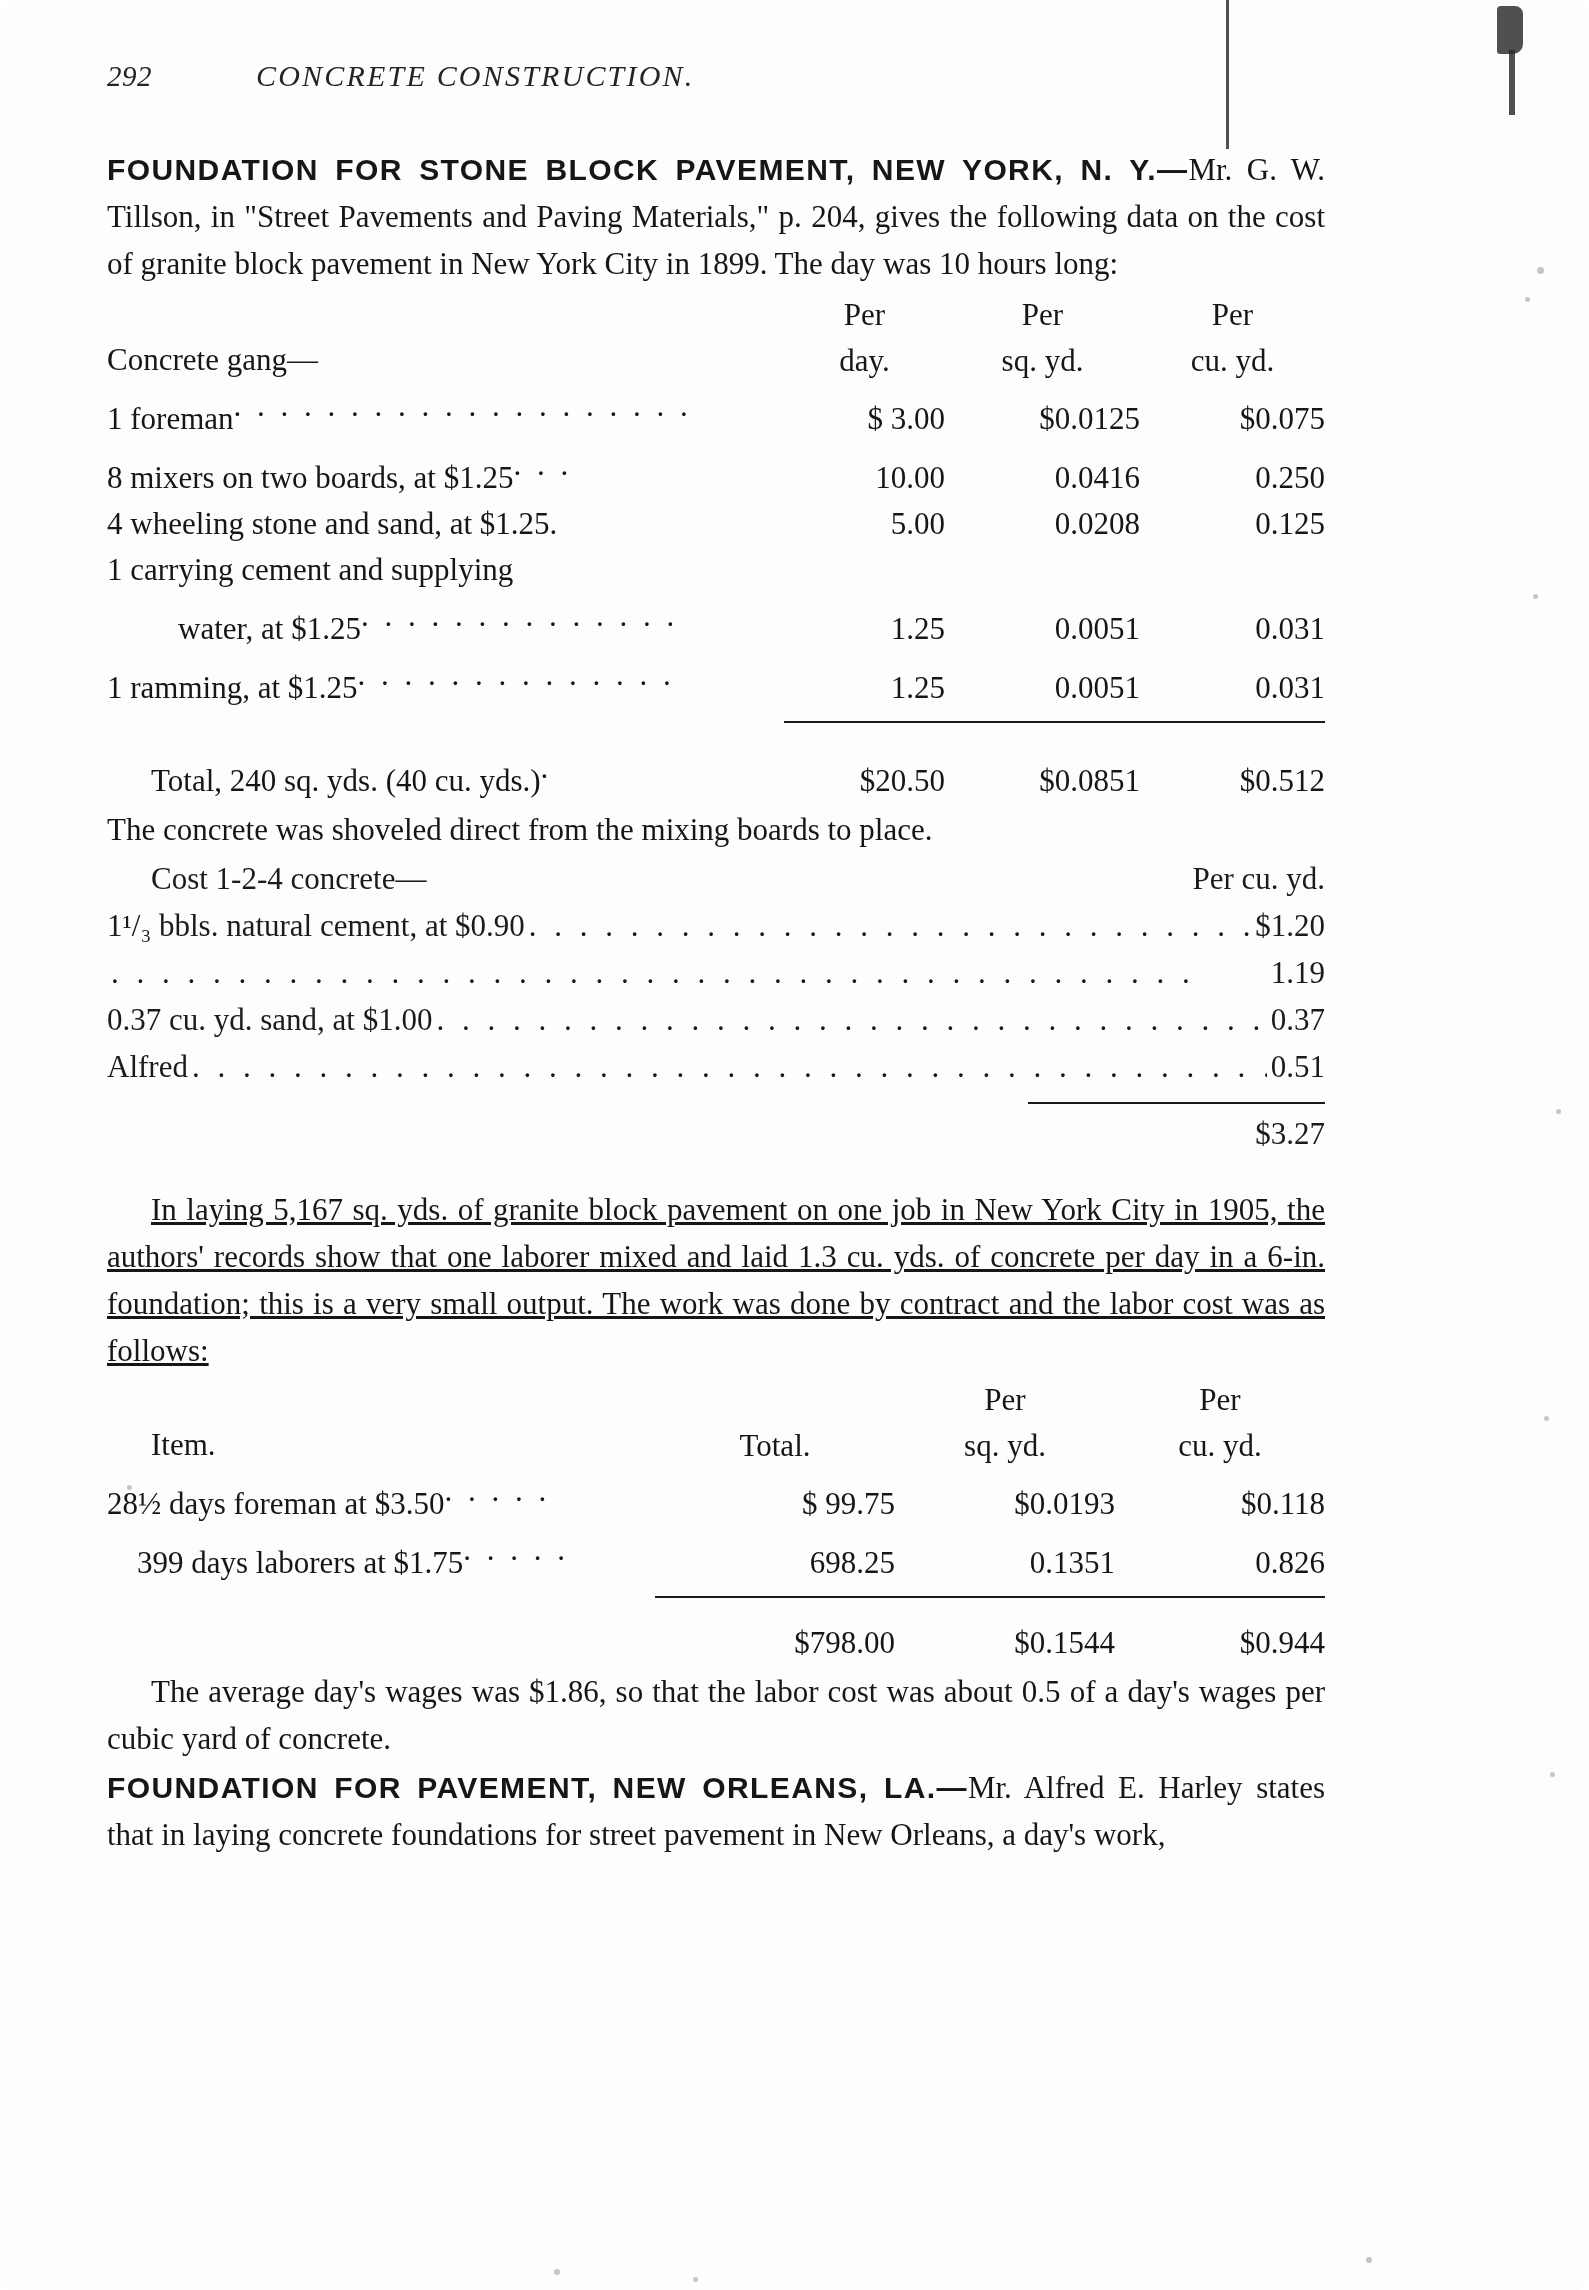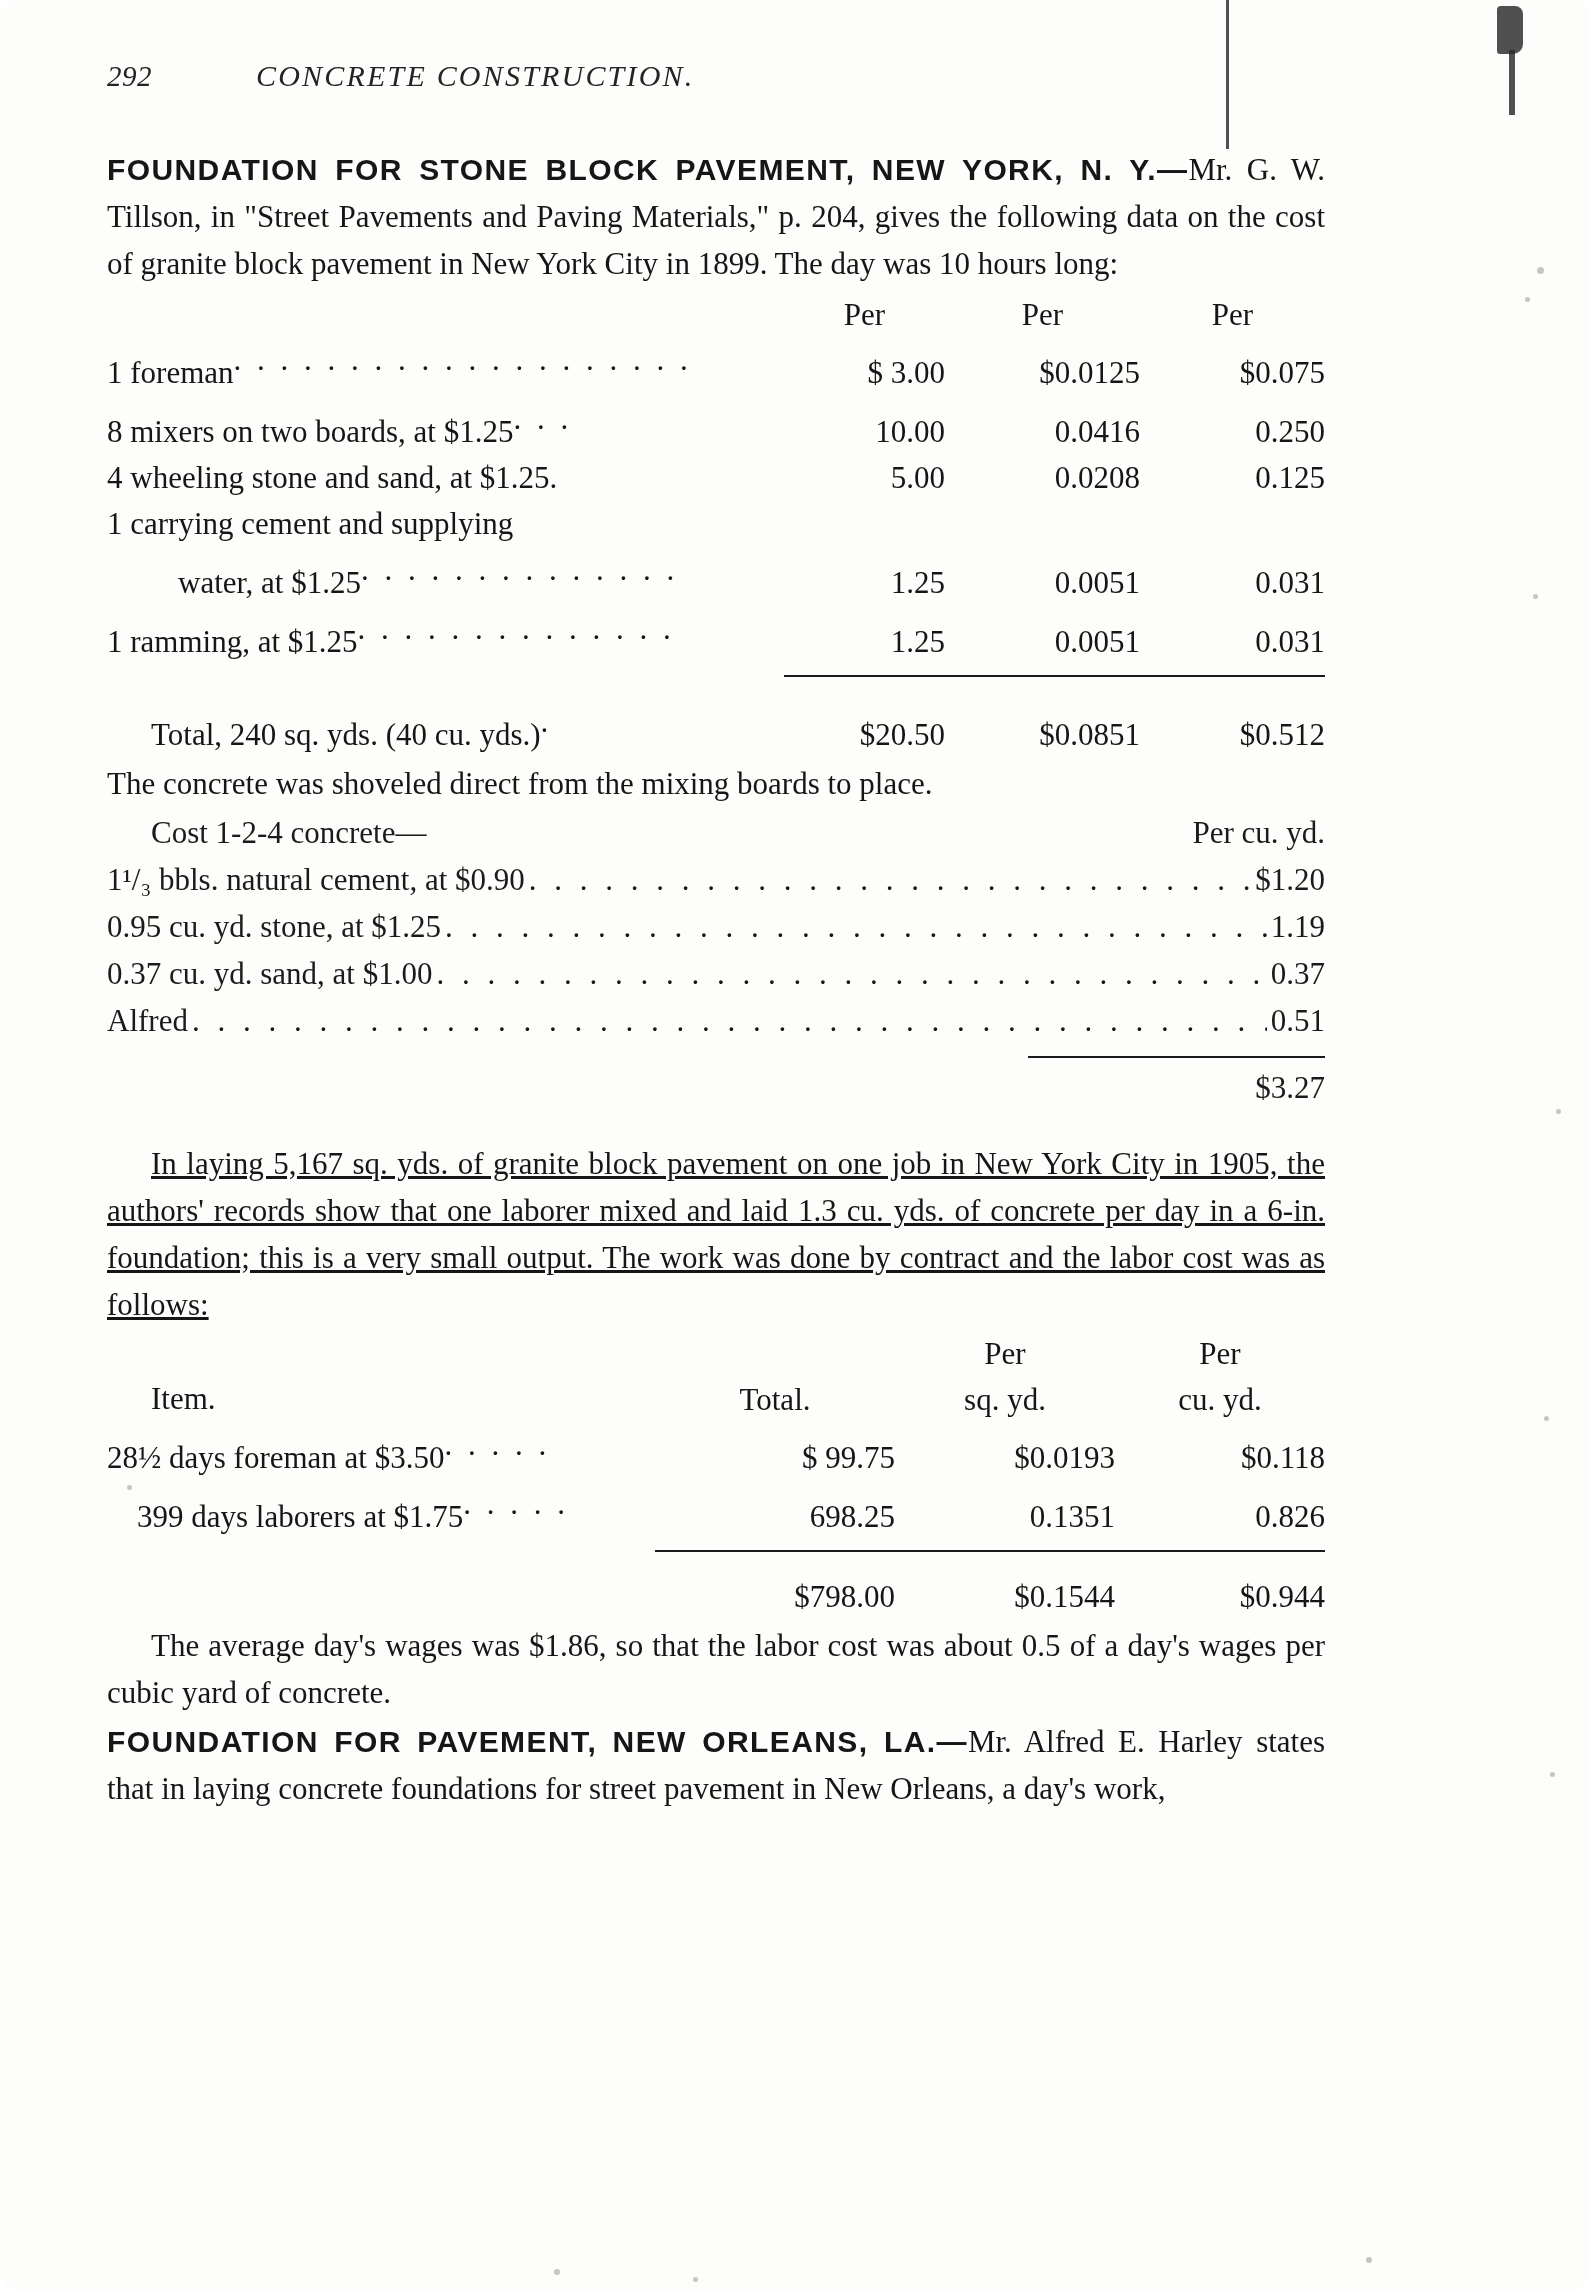--- a/index.html
+++ b/index.html
@@ -169,20 +169,26 @@
     </p>
 
     <table class="t1">
       <tbody>
           <tr>
         <td class="lbl"></td>
         <td class="colhead c-day">Per</td>
         <td class="colhead c-sq">Per</td>
         <td class="colhead c-cu">Per</td>
       </tr>
+      <tr>
+        <td class="lbl">Concrete gang—</td>
+        <td class="colhead c-day">day.</td>
+        <td class="colhead c-sq">sq. yd.</td>
+        <td class="colhead c-cu">cu. yd.</td>
+      </tr>
 
       <tr>
         <td class="lbl"><span>1 foreman</span><span class="leader"> . . . . . . . . . . . . . . . . . . . .</span></td>
         <td class="num c-day">$ 3.00</td>
         <td class="num c-sq">$0.0125</td>
         <td class="num c-cu">$0.075</td>
       </tr>
       <tr>
         <td class="lbl"><span>8 mixers on two boards, at $1.25</span><span class="leader"> . . .</span></td>
         <td class="num c-day">10.00</td>
@@ -246,21 +252,20 @@
       <span style="flex:1 1 auto;"></span>
       <span class="val">Per cu. yd.</span>
     </div>
 
     <div class="cost-line">
       <span class="name">1¹/₃ bbls. natural cement, at $0.90</span>
       <span class="dots">. . . . . . . . . . . . . . . . . . . . . . . . . . . . . . . . . . . . . . . . . . .</span>
       <span class="val">$1.20</span>
     </div>
     <div class="cost-line">
-      <span class="name">0.95 cu. yd. stone, at $1.25</span>
       <span class="dots">. . . . . . . . . . . . . . . . . . . . . . . . . . . . . . . . . . . . . . . . . . .</span>
       <span class="val">1.19</span>
     </div>
     <div class="cost-line">
       <span class="name">0.37 cu. yd. sand, at $1.00</span>
       <span class="dots">. . . . . . . . . . . . . . . . . . . . . . . . . . . . . . . . . . . . . . . . . . .</span>
       <span class="val">0.37</span>
     </div>
     <div class="cost-line">
       <span class="name">Alfred</span>

